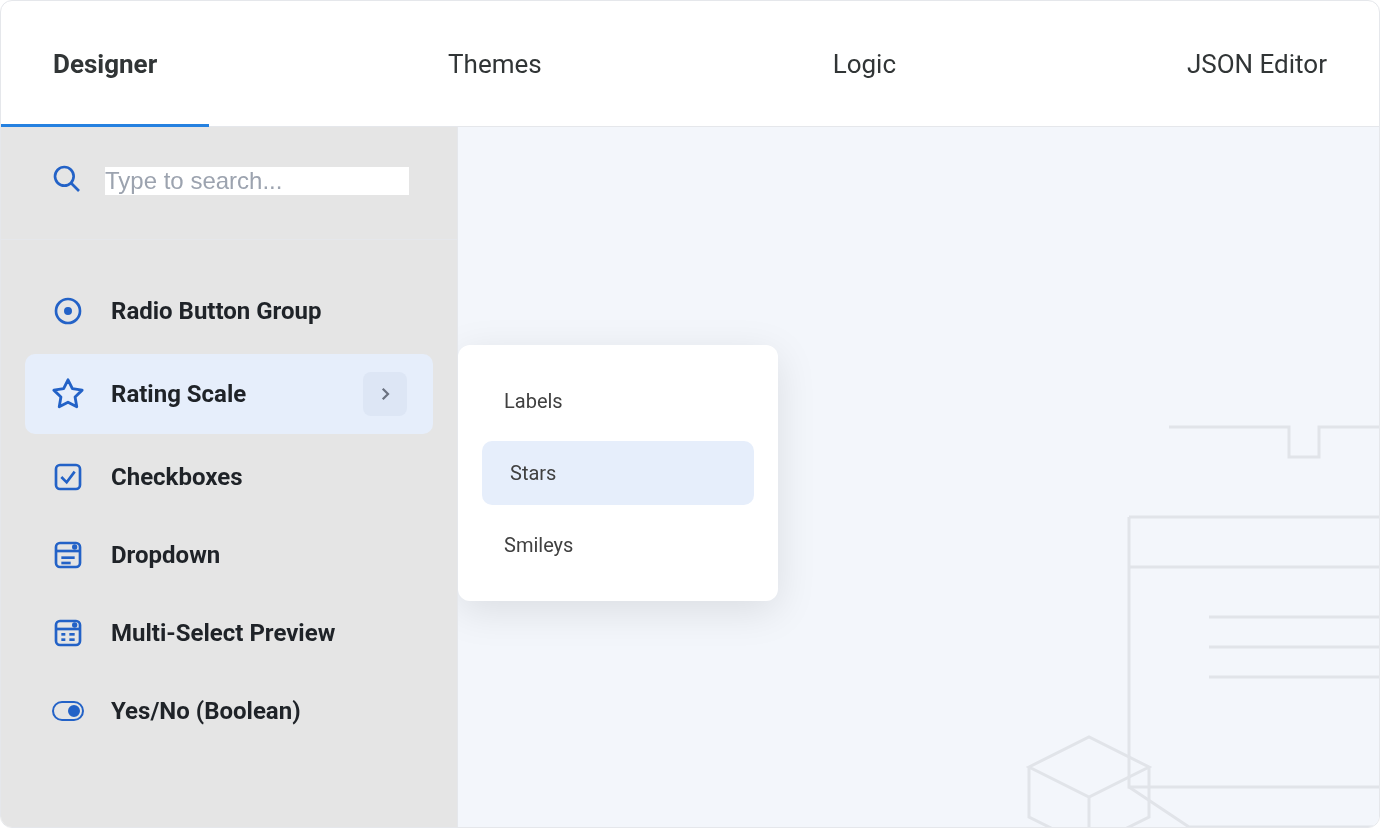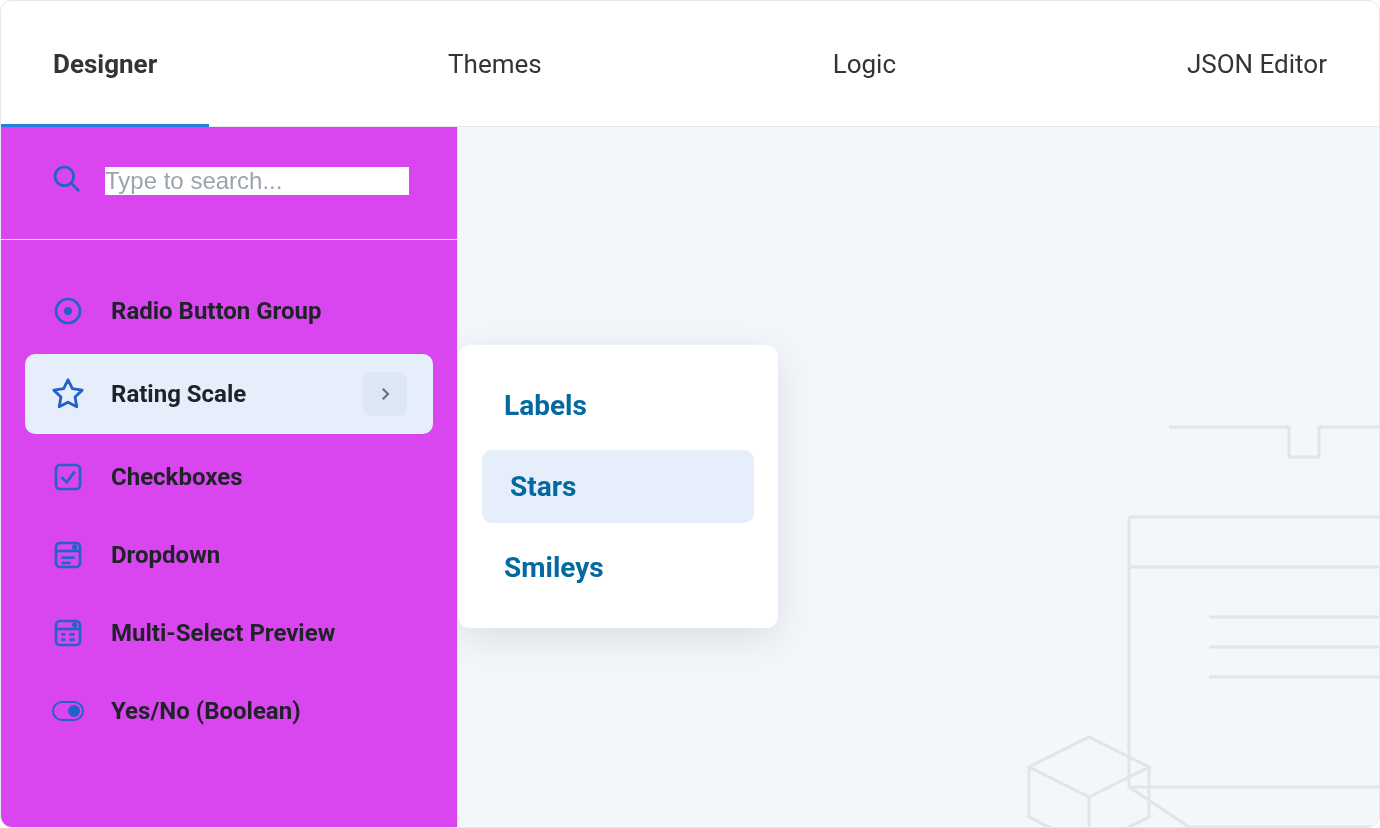--- a/index.html
+++ b/index.html
@@ -50,21 +50,21 @@
       background: #2581e0;
     }
 
     .main {
       display: flex;
       height: calc(100% - 126px);
     }
     .sidebar {
       width: 457px;
       border-right: 1px solid #e5e7eb;
-      background: #d946ef;
+      background: #e5e5e5;
     }
     .search {
       display: flex;
       align-items: center;
       gap: 22px;
       padding: 36px 48px 40px 50px;
       border-bottom: 1px solid #e5e7eb;
     }
     .search svg {
       flex-shrink: 0;
@@ -134,23 +134,23 @@
       background: #fff;
       border-radius: 12px;
       box-shadow: 0 10px 40px rgba(0,0,0,0.10);
       width: 320px;
       padding: 24px;
       display: flex;
       flex-direction: column;
       gap: 8px;
     }
     .sub-item {
-      font-size: 28px;
-      font-weight: 700;
-      color: #0369a1;
+      font-size: 20px;
+      font-weight: 400;
+      color: #404040;
       padding: 20px 22px;
       border-radius: 10px;
       cursor: pointer;
     }
     .sub-item.selected {
       background: #e6eefb;
       padding-left: 28px;
     }
     .bg-art {
       position: absolute;

